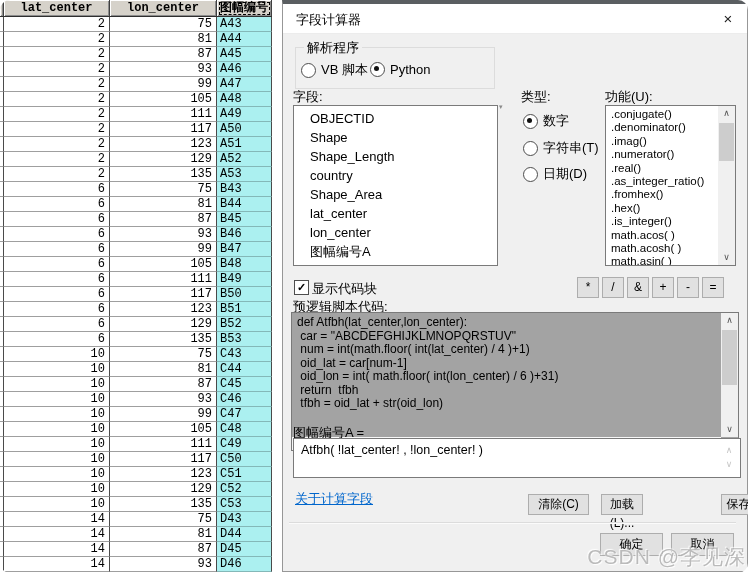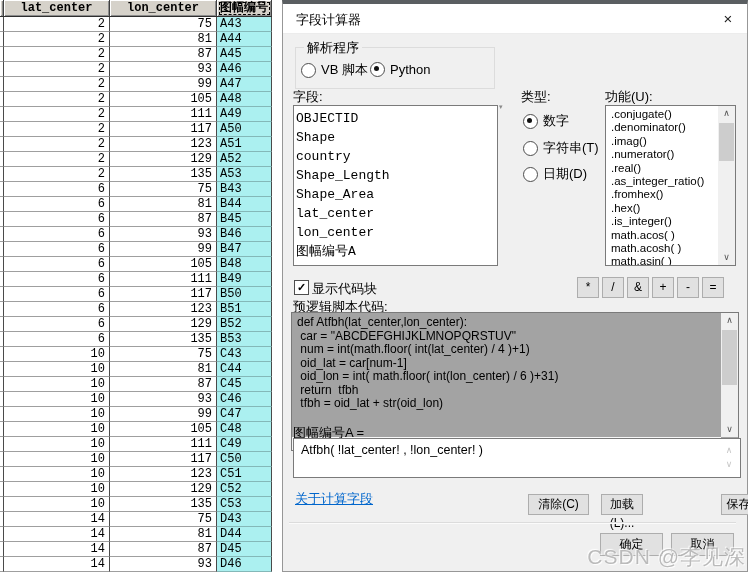--- a/index.html
+++ b/index.html
@@ -1,17 +1,17 @@
 <!DOCTYPE html>
 <html><head>
 <meta charset="utf-8">
 <style>
   html,body{margin:0;padding:0;background:#fff;}
   #canvas{position:relative;width:748px;height:573px;overflow:hidden;background:#fff;
-          font-family:"Liberation Sans",sans-serif;color:#000;}
+          font-family:"Liberation Sans",sans-serif;color:#000;border-radius:10px;}
 
   
   .tbl{position:absolute;left:0;top:0;width:282px;height:573px;background:#fff;overflow:hidden;
        font-family:"Liberation Mono",monospace;font-size:12px;}
   .tbl-header{display:flex;height:17px;}
   .hcell{box-sizing:border-box;background:#d6d2ca;font-weight:bold;text-align:center;line-height:16px;
          border-right:1px solid #3f3f3f;border-bottom:1px solid #2f2f2f;
          box-shadow:inset 1px 1px 0 #ffffff, inset -1px -1px 0 #8d8d8d;}
   .hcell.stub{width:4px;}
   .hcell.c0{width:106px;}
@@ -37,21 +37,21 @@
 
   .radio{display:inline-block;width:13px;height:13px;border:1px solid #4d4d4d;border-radius:50%;
          background:#fff;vertical-align:middle;position:relative;}
   .radio.checked::after{content:"";position:absolute;left:3px;top:3px;width:5px;height:5px;border-radius:50%;background:#111;}
   .radio-row{position:absolute;white-space:nowrap;}
   .radio-row .rlabel{margin-left:5px;vertical-align:middle;}
 
   .lbl{position:absolute;white-space:nowrap;}
 
   .listbox{position:absolute;background:#fff;border:1px solid #7a7a7a;overflow:hidden;box-sizing:border-box;}
-  .fields-list{left:10px;top:101px;width:205px;height:161px;padding:3px 0 0 2px;font-family:Liberation Mono, monospace;}
+  .fields-list{left:10px;top:101px;width:205px;height:161px;padding:3px 0 0 16px;}
   .fields-list .li{line-height:19px;font-size:13px;}
   .fn-list{left:322px;top:101px;width:131px;height:161px;}
   .fn-inner{position:absolute;left:0;top:0;right:17px;bottom:0;padding:2px 0 0 5px;overflow:hidden;}
   .fn-list .li{line-height:13.4px;font-size:11.5px;white-space:nowrap;}
 
   .scroll-hint{position:absolute;left:216px;top:99px;font-size:7px;color:#8a8a8a;}
 
   
   .vsb{position:absolute;top:0;right:0;bottom:0;width:17px;background:#f0f0f0;}
   .vsb .arr{position:absolute;left:0;width:17px;height:15px;text-align:center;font-size:9px;color:#555;line-height:15px;}
@@ -385,23 +385,23 @@
       </div>
     </div>
 
     <div class="lbl" style="left:10px;top:84px;">字段:</div>
     <div class="listbox fields-list">
 
         <div class="li">OBJECTID</div>
 
         <div class="li">Shape</div>
 
+        <div class="li">Shape_Length</div>
+
         <div class="li">country</div>
-
-        <div class="li">Shape_Length</div>
 
         <div class="li">Shape_Area</div>
 
         <div class="li">lat_center</div>
 
         <div class="li">lon_center</div>
 
         <div class="li">图幅编号A</div>
       </div>
     <div class="scroll-hint">▾</div>

